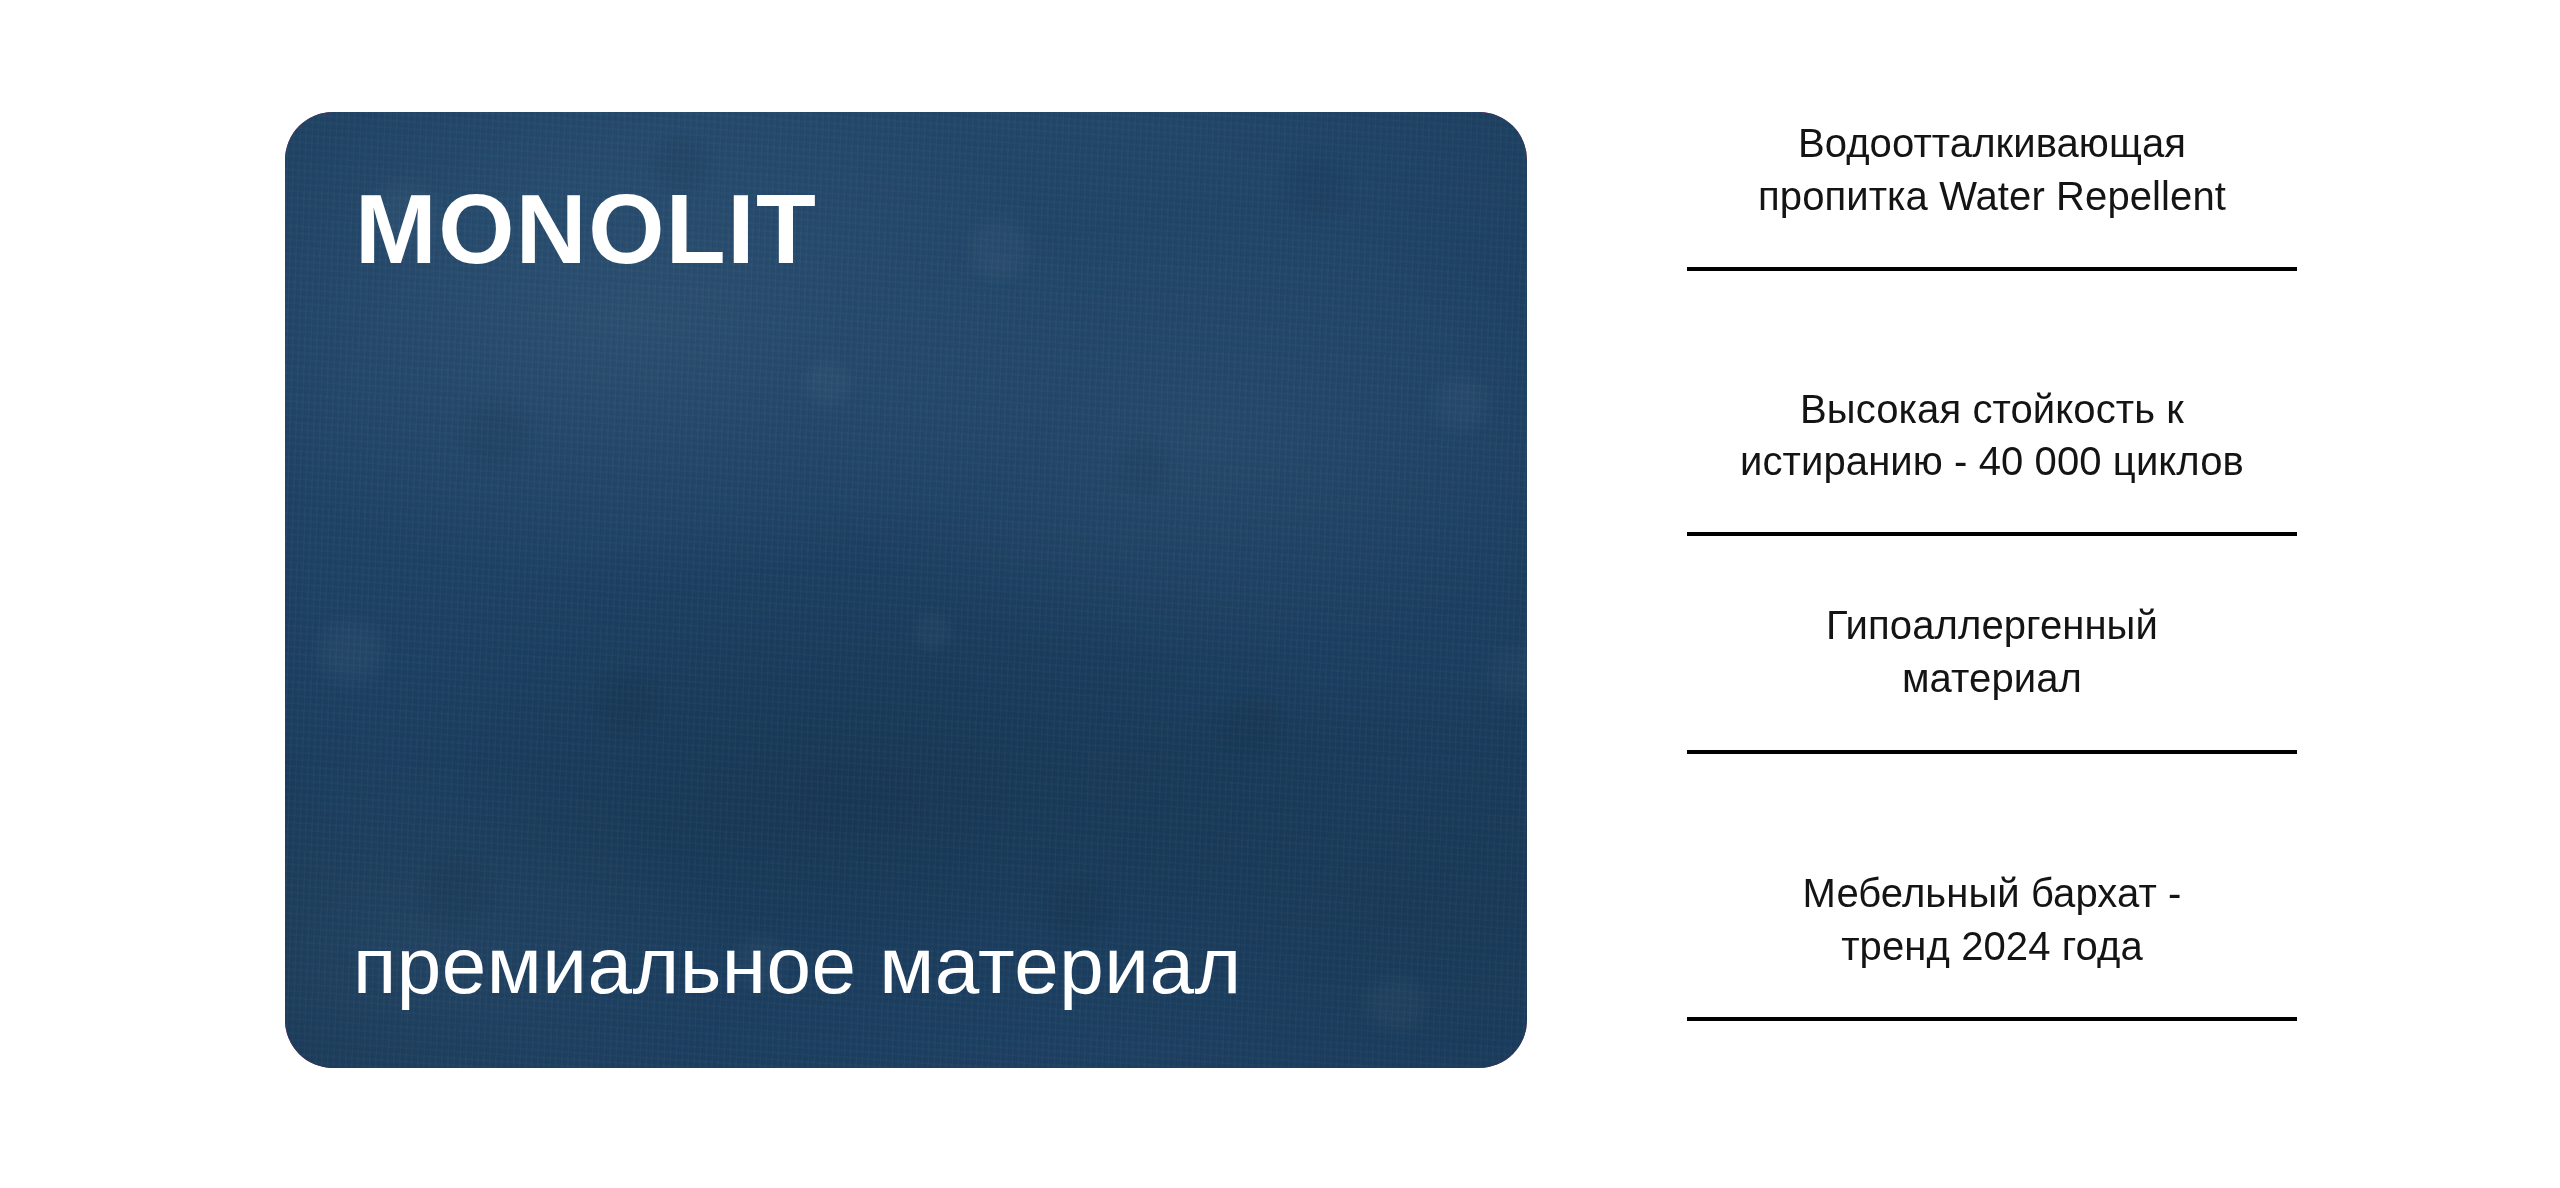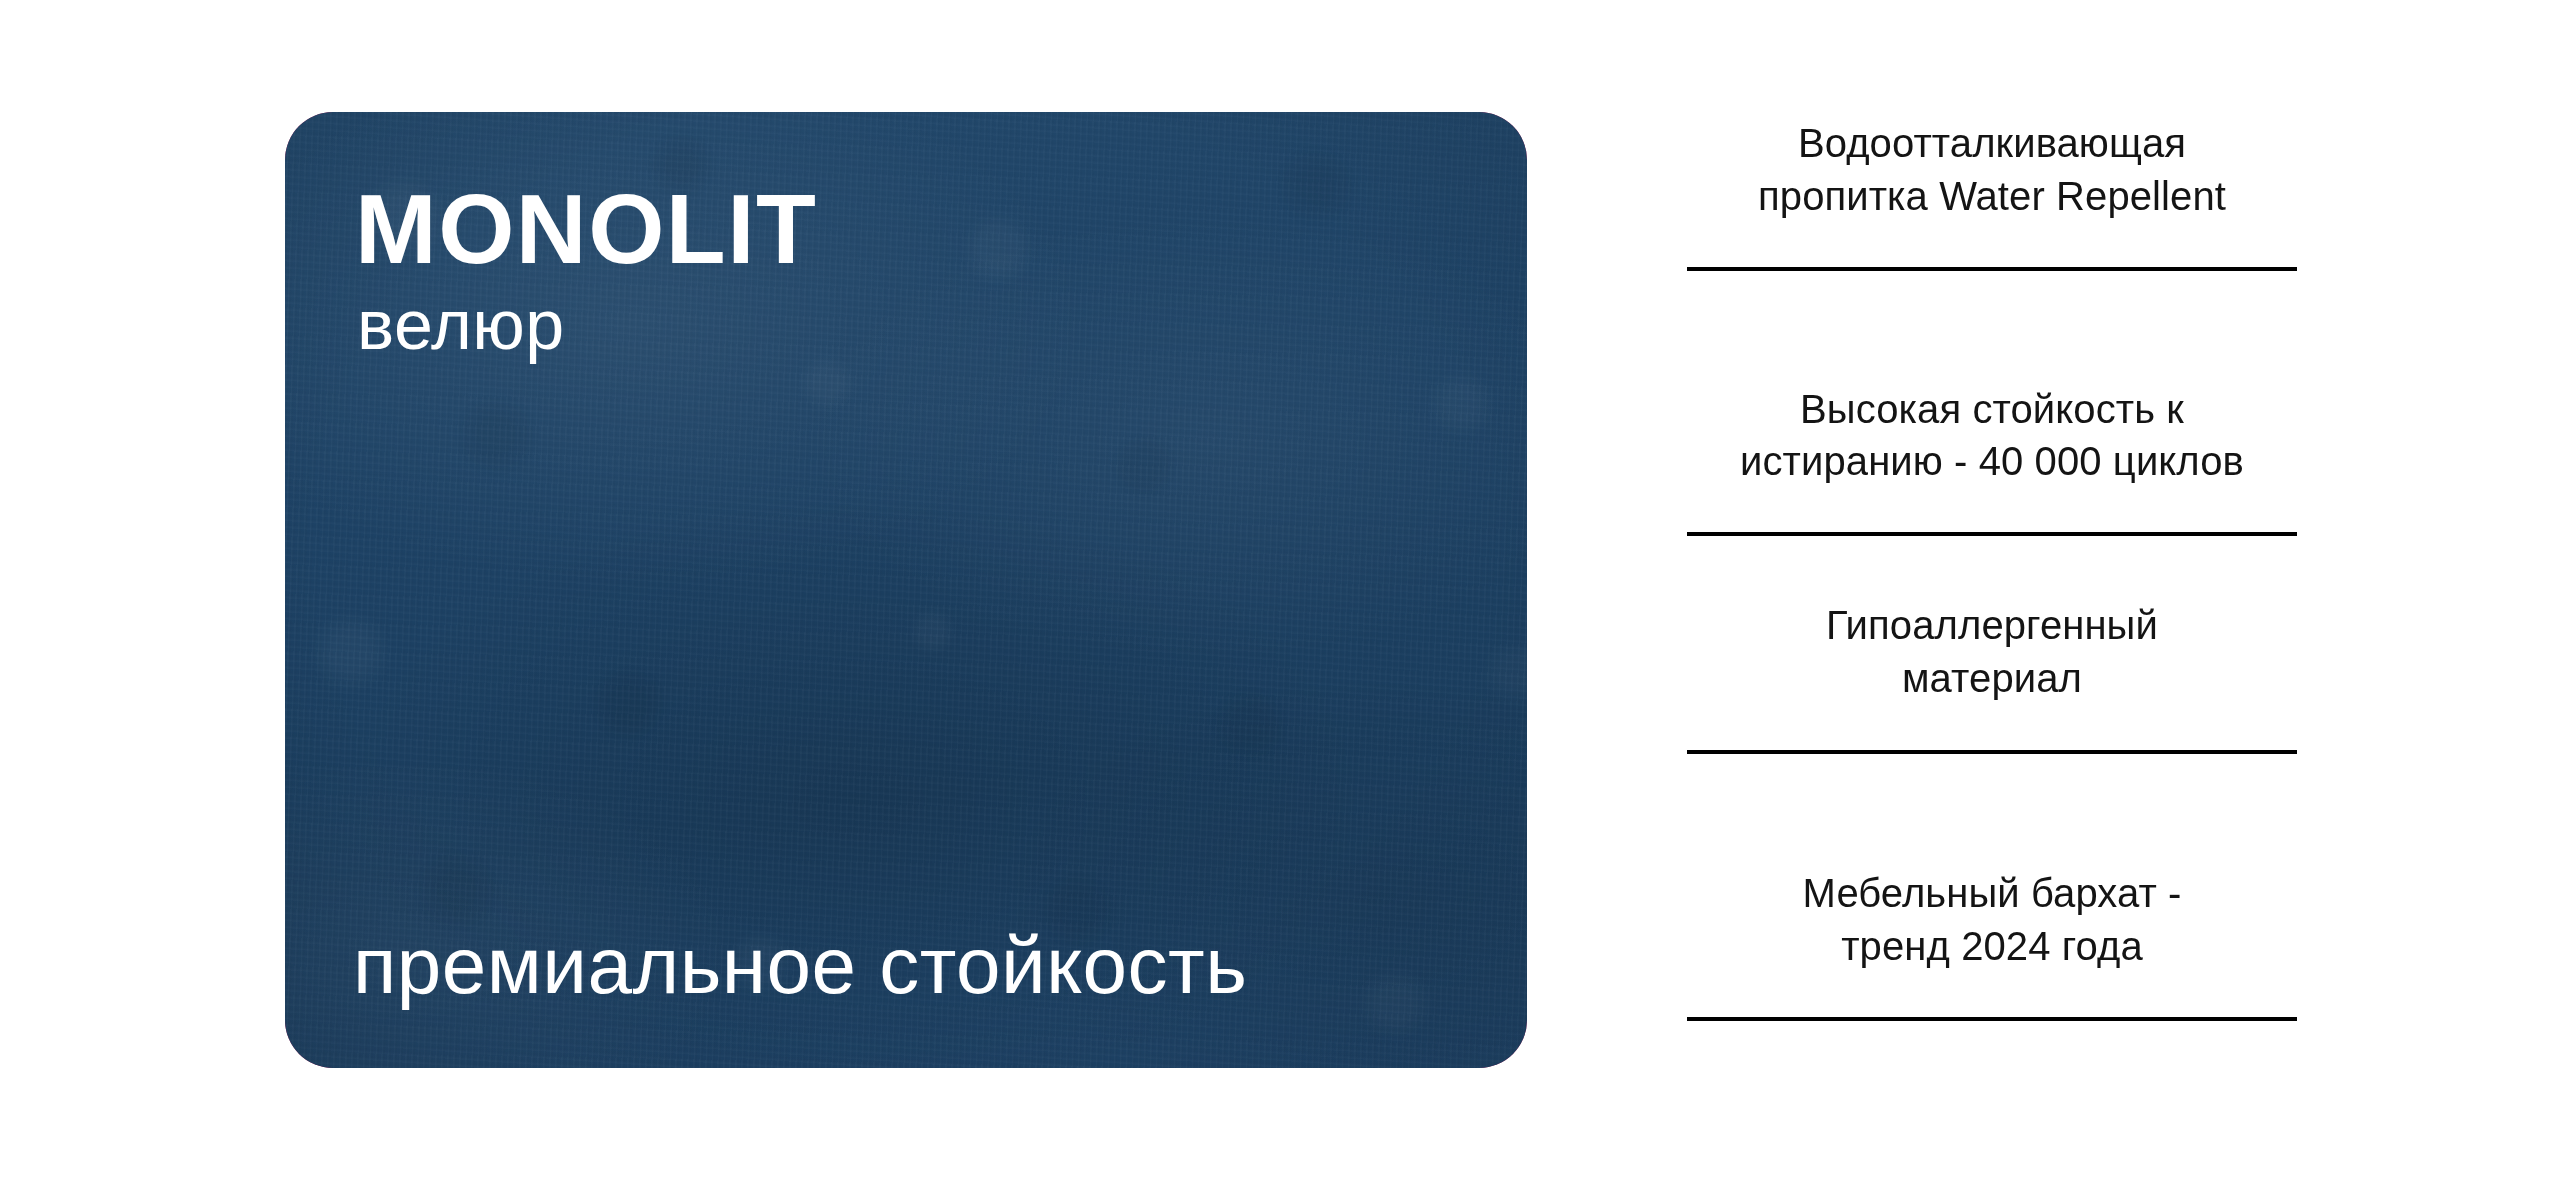--- a/index.html
+++ b/index.html
@@ -181,23 +181,22 @@
 
   <div class="swatch">
     <div class="swatch-base"></div>
     <div class="swatch-nap"></div>
     <div class="swatch-mottle"></div>
     <div class="swatch-vignette"></div>
 
     <div class="swatch-text">
       <div class="brand-block">
         <div class="brand-name">MONOLIT</div>
-        <div class="brand-sub">велюр</div>
       </div>
-      <div class="tagline">премиальное стойкость</div>
+      <div class="tagline">премиальное материал</div>
     </div>
   </div>
 
   <div class="features">
 
     <div class="feature f1">
       <div class="feature-text">Водоотталкивающая
 пропитка Water Repellent</div>
       <div class="feature-rule"></div>
     </div>

